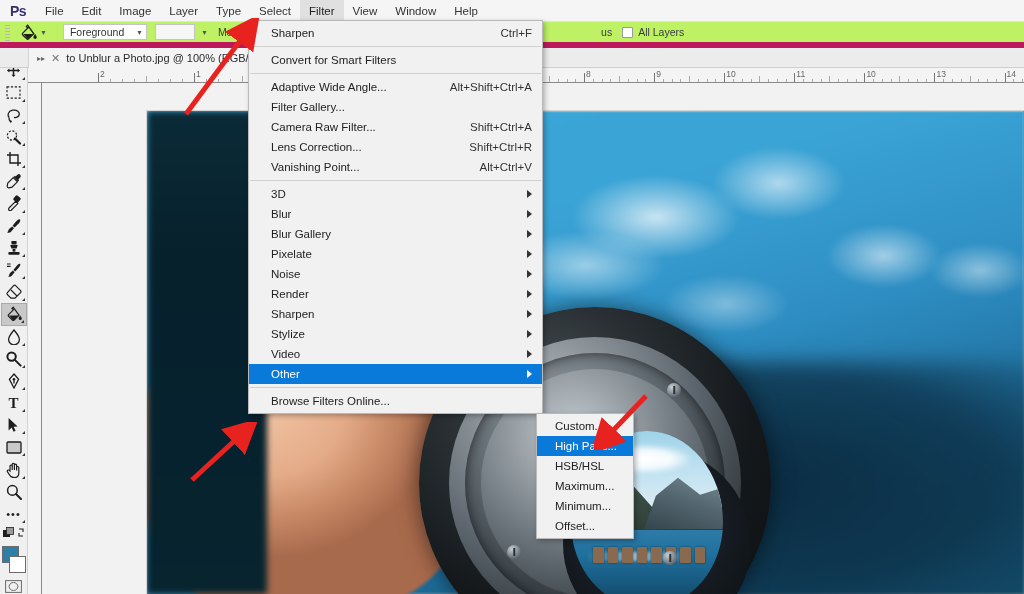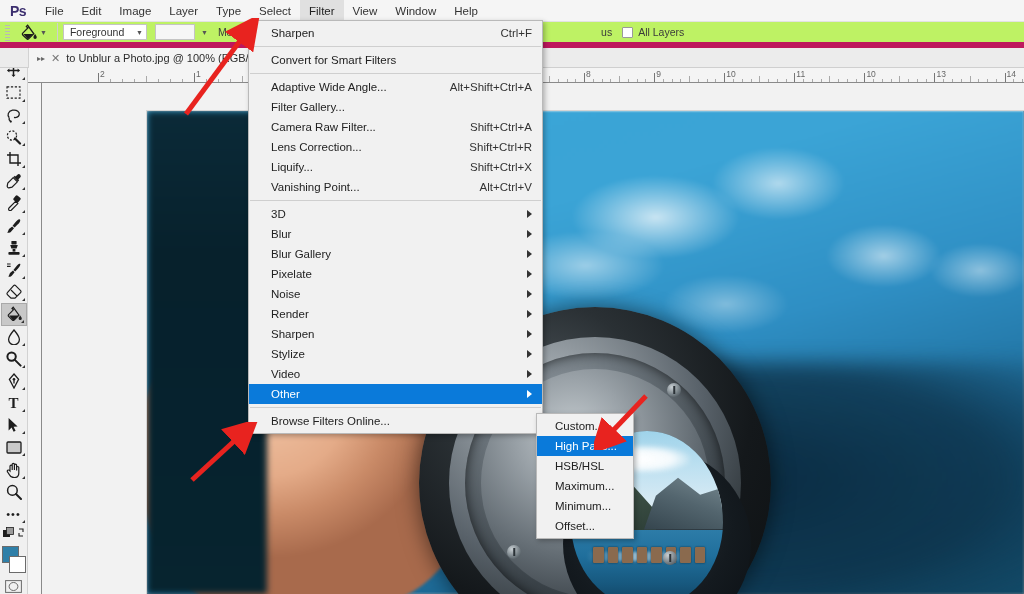--- a/index.html
+++ b/index.html
@@ -672,24 +672,20 @@
       </div>
       <div class="mi">
         <span>Camera Raw Filter...</span>
         <span class="accel">Shift+Ctrl+A</span>
       </div>
       <div class="mi">
         <span>Lens Correction...</span>
         <span class="accel">Shift+Ctrl+R</span>
       </div>
       <div class="mi">
-        <span>Liquify...</span>
-        <span class="accel">Shift+Ctrl+X</span>
-      </div>
-      <div class="mi">
         <span>Vanishing Point...</span>
         <span class="accel">Alt+Ctrl+V</span>
       </div>
       <div class="msep"></div>
       <div class="mi">
         <span>3D</span>
         <span class="submenu-arrow"></span>
       </div>
       <div class="mi">
         <span>Blur</span>

